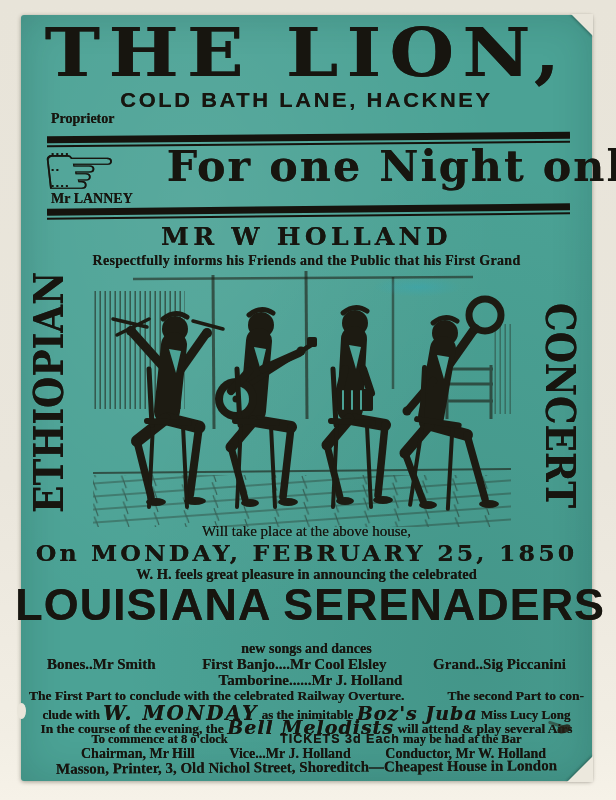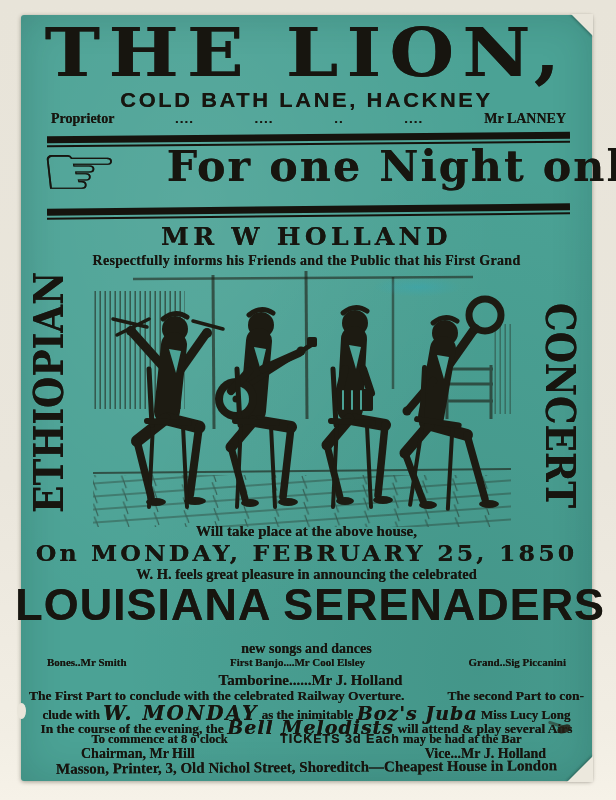--- a/index.html
+++ b/index.html
@@ -36,21 +36,21 @@
     letter-spacing:7px;transform:scaleX(1.18) scaleY(1.08);transform-origin:50% 50%;
     white-space:nowrap;
   }
   .subtitle{
     position:absolute;left:0;right:0;top:73px;text-align:center;
     font-family:"Liberation Sans", sans-serif;font-weight:bold;font-size:21px;
     letter-spacing:2.5px;transform:scaleX(1.04);
   }
   .proprietor-row{
     position:absolute;left:30px;right:26px;top:96px;display:flex;justify-content:space-between;align-items:baseline;
-    font-size:14px;font-weight:bold;
+    font-size:14px;font-weight:bold;flex-direction:column;
   }
   .proprietor-row .dots{font-size:13px;letter-spacing:1.5px;}
   .rule{position:absolute;left:26px;right:22px;background:#15130d;}
   .rule.r1a{top:119px;height:7px;transform:rotate(-0.5deg);}
   .rule.r1b{top:128px;height:2px;transform:rotate(-0.5deg);}
   .rule.r2a{top:191px;height:7px;transform:rotate(-0.6deg);}
   .rule.r2b{top:200px;height:2px;transform:rotate(-0.6deg);}
 
   .manicule{
     position:absolute;left:18px;top:120px;font-size:72px;line-height:1;
@@ -79,37 +79,37 @@
     left:6px;top:268px;height:230px;
     writing-mode:vertical-rl;transform:rotate(180deg) scaleX(1.12);transform-origin:center;
   }
   .side-word.right{
     right:10px;top:288px;height:190px;
     writing-mode:vertical-rl;transform:scaleX(1.12);transform-origin:center;
   }
 
   .engraving{position:absolute;left:72px;top:254px;width:418px;height:258px;}
 
-  .venue-line{position:absolute;left:0;right:0;top:508px;text-align:center;font-weight:bold;font-size:15px;}
+  .venue-line{position:absolute;left:0;right:0;top:508px;text-align:center;font-weight:normal;font-size:15px;}
   .date-line{
     position:absolute;left:0;right:0;top:524px;text-align:center;white-space:nowrap;
     font-family:"DejaVu Serif", serif;font-weight:bold;font-size:23px;letter-spacing:3px;transform:scaleX(1.03);
   }
   .announce-line{position:absolute;left:0;right:0;top:551px;text-align:center;font-weight:bold;font-size:14.5px;}
   .act-name{
     position:absolute;left:0;right:0;top:565px;text-align:center;white-space:nowrap;
     font-family:"Liberation Sans", sans-serif;font-weight:bold;font-size:44px;
     transform:scaleX(1.02) scaleY(1.02);letter-spacing:1px;
   }
   .act-line1{position:absolute;left:4px;right:4px;top:611px;text-align:center;font-weight:bold;font-size:14px;}
   .act-line2{position:absolute;left:0;right:0;top:626px;text-align:center;font-weight:bold;font-size:14px;}
 
   .performers-row{
     position:absolute;left:26px;right:26px;top:641px;display:flex;justify-content:space-between;
-    font-weight:bold;font-size:11px;text-align:right;
+    font-weight:bold;font-size:15px;text-align:right;
   }
   .tamborine-row{position:absolute;left:8px;right:0;top:657px;text-align:center;font-weight:bold;font-size:15px;}
 
   .prog1{position:absolute;left:8px;right:8px;top:673px;display:flex;justify-content:space-between;font-weight:bold;font-size:13.5px;gap:12px;}
   .prog2{position:absolute;left:0;right:0;top:686px;text-align:center;font-weight:bold;font-size:13px;white-space:nowrap;}
   .prog3{position:absolute;left:0;right:0;top:701px;text-align:center;font-weight:bold;font-size:13.5px;white-space:nowrap;}
   .prog4{position:absolute;left:0;right:0;top:717px;text-align:center;font-weight:bold;font-size:12.5px;white-space:nowrap;}
   .bi{font-family:"DejaVu Serif", serif;font-style:italic;font-weight:bold;font-size:19px;letter-spacing:1px;vertical-align:-1px;}
   .bi.big{font-size:20px;letter-spacing:2px;}
   .tickets{font-family:"Liberation Sans", sans-serif;font-weight:bold;font-size:12.5px;letter-spacing:1px;}
@@ -305,20 +305,21 @@
   </div>
   <div class="prog4">
     <span>To commence at 8 o'clock</span>
     <span style="display:inline-block;width:46px;"></span>
     <span class="tickets">TICKETS 3d Each</span>
     <span>may be had at the Bar</span>
   </div>
   <div class="officials-row">
     <span>Chairman, Mr Hill</span>
     <span>Vice...Mr J. Holland</span>
+    <span>Conductor, Mr W. Holland</span>
   </div>
   <div class="printer-line">Masson, Printer, 3, Old Nichol Street, Shoreditch—Cheapest House in London</div>
 
   <div class="corner tr"></div>
   <div class="corner br"></div>
   <div class="smudge"></div>
   <div class="speck1"></div>
   <div class="speck2"></div>
   <div class="notch"></div>
 </div>

